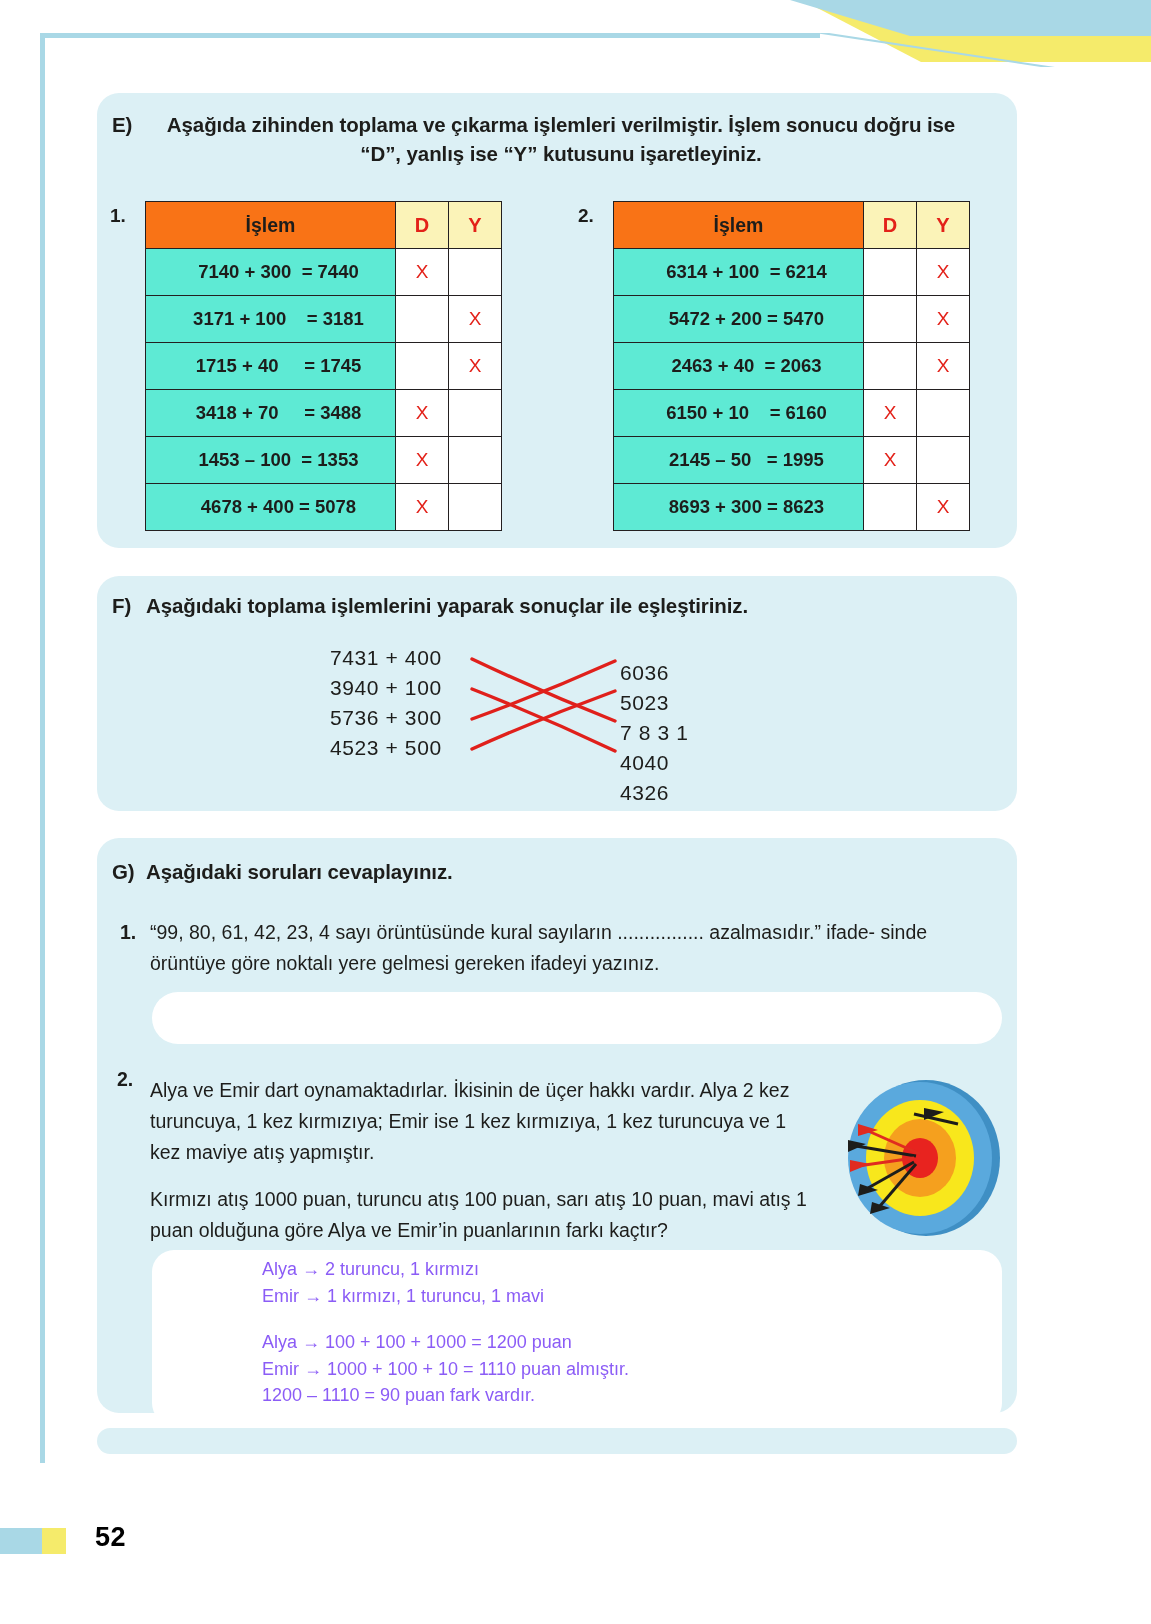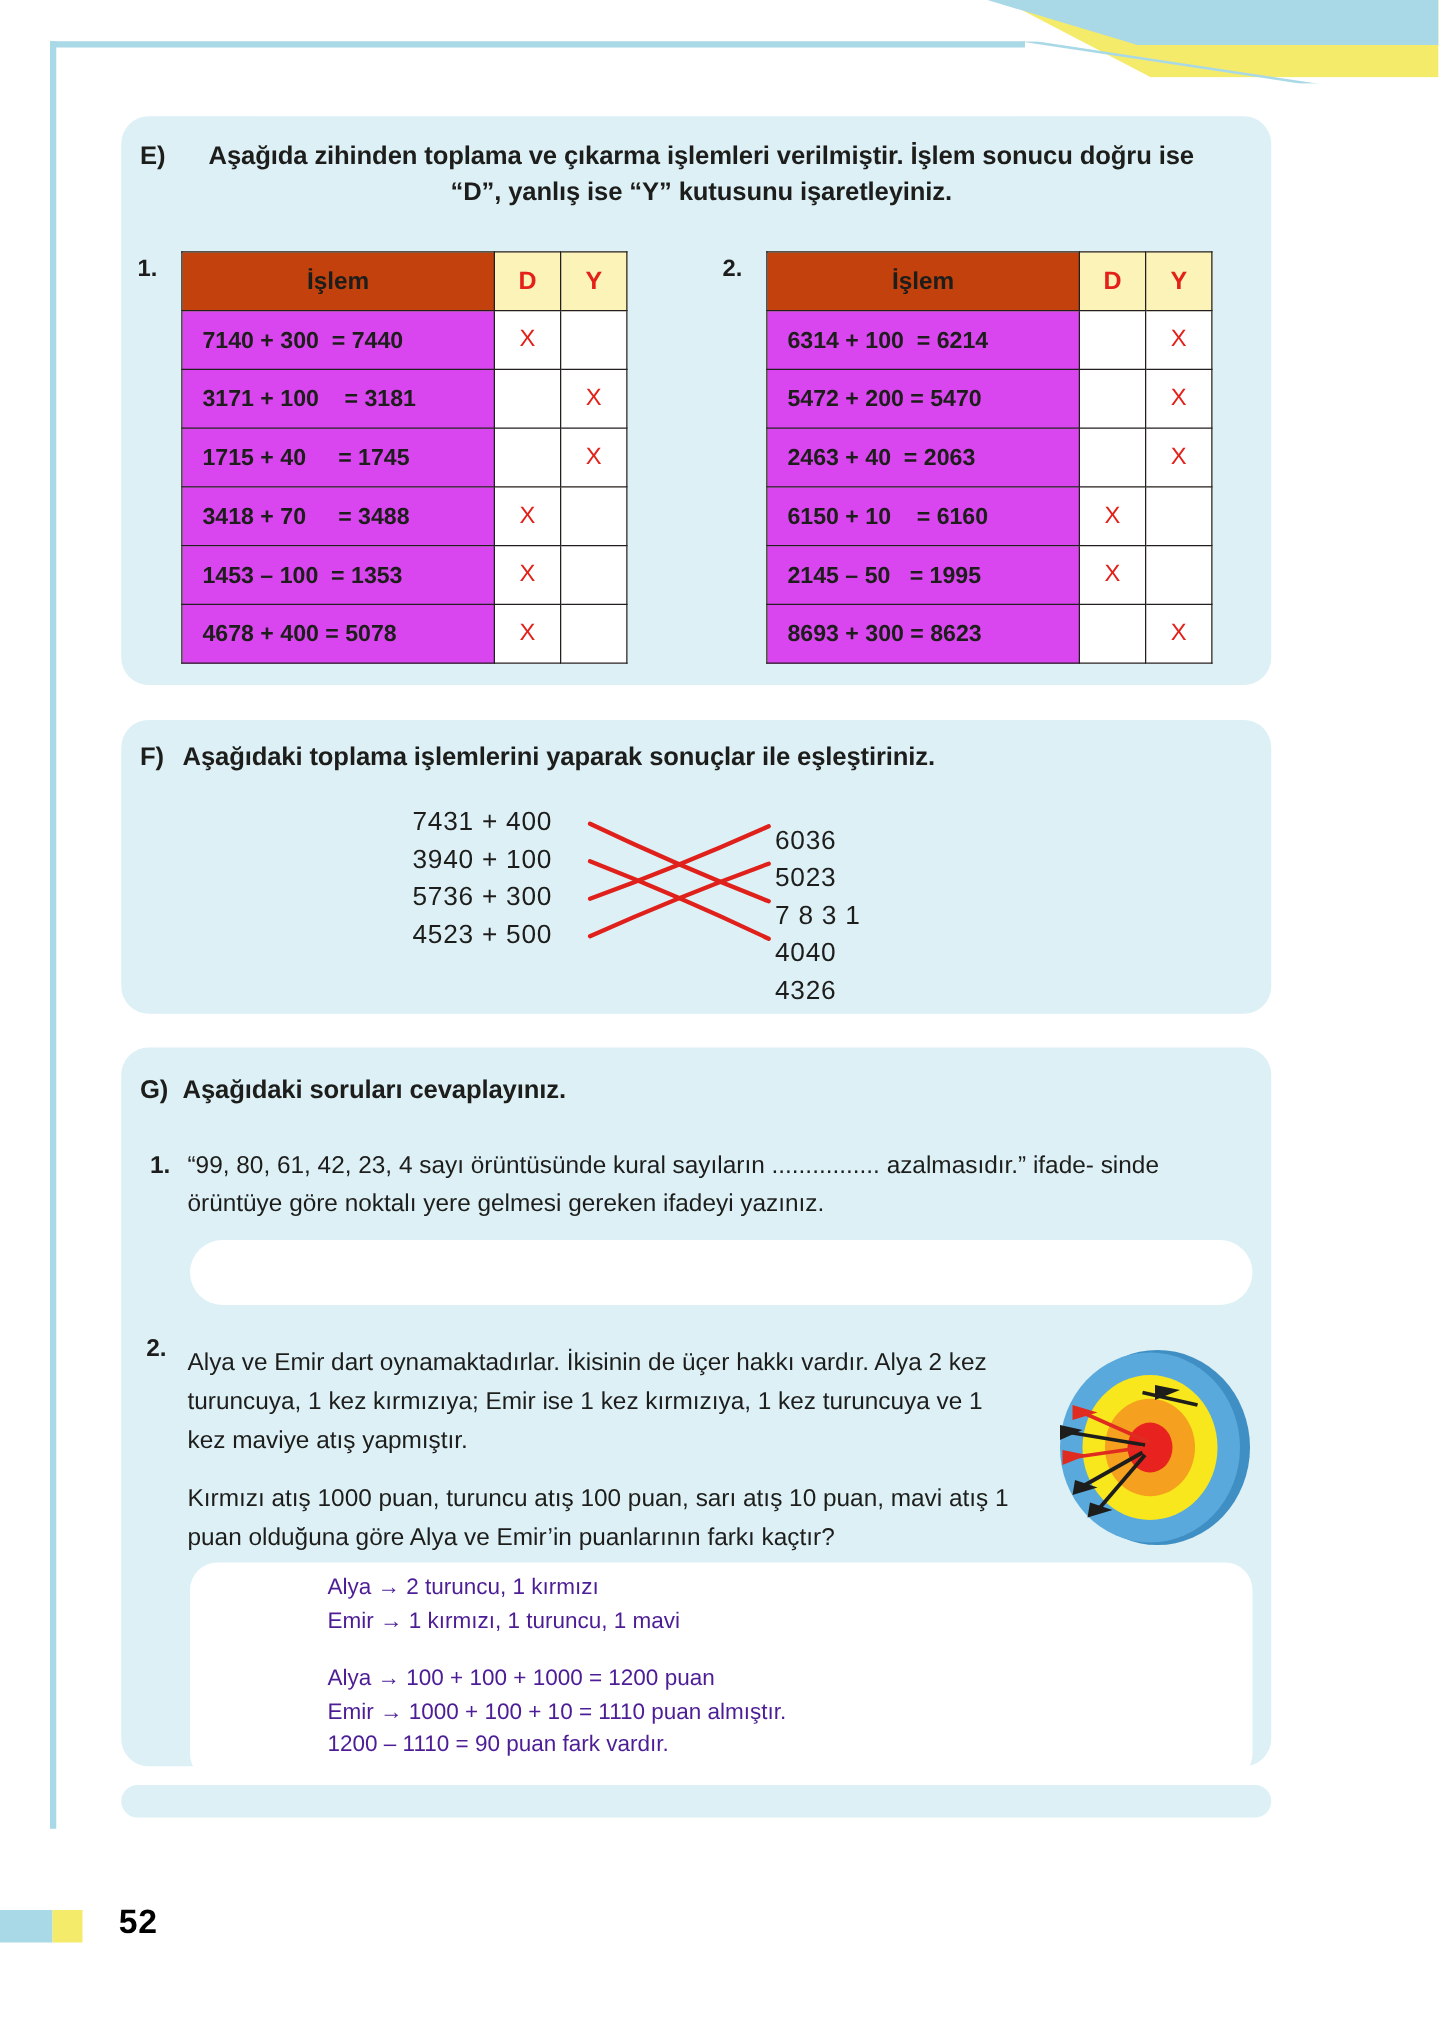--- a/index.html
+++ b/index.html
@@ -123,38 +123,39 @@
     border-collapse: collapse;
     background: #fbf7cd;
     font-size: 18.5px;
   }
   table.islem td, table.islem th {
     border: 1.6px solid #231f20;
     padding: 0;
     height: 46px;
   }
   table.islem th.op-head {
-    background: #c2410c;
+    background: #f97316;
     font-weight: bold;
     font-size: 19.5px;
     text-align: center;
   }
   table.islem th.mark-head {
     background: #fbf3b8;
     color: #e32119;
     font-weight: bold;
     font-size: 20px;
     text-align: center;
   }
   table.islem td.op {
-    background: #d946ef;
+    background: #5eead4;
     font-weight: bold;
     padding-left: 16px;
     white-space: pre;
     font-size: 18.5px;
+    text-align: center;
   }
   table.islem td.mark {
     background: #ffffff;
     text-align: center;
     color: #e32119;
     font-size: 19px;
     width: 52px;
   }
 
   
@@ -226,21 +227,21 @@
     top: 1250px;
     width: 850px;
     height: 175px;
     background: #ffffff;
     border-radius: 22px;
   }
   .answer-lines {
     position: absolute;
     left: 262px;
     top: 1256px;
-    color: #4c1d95;
+    color: #8b5cf6;
     font-size: 18px;
     line-height: 26.5px;
   }
   .answer-lines .gap { height: 20px; }
 
   
   .dartboard {
     position: absolute;
     left: 828px;
     top: 1078px;

